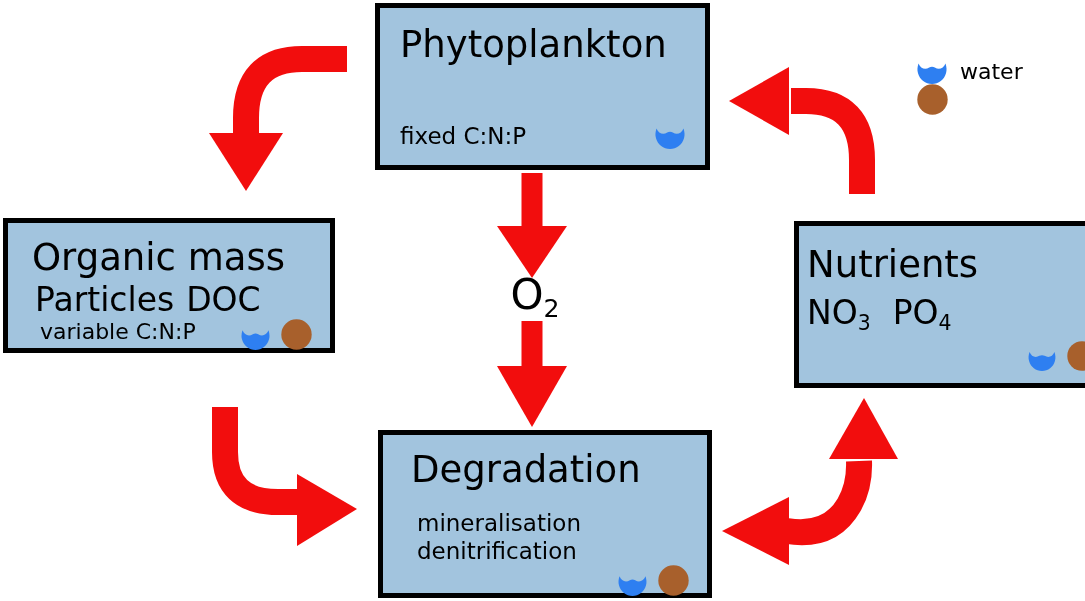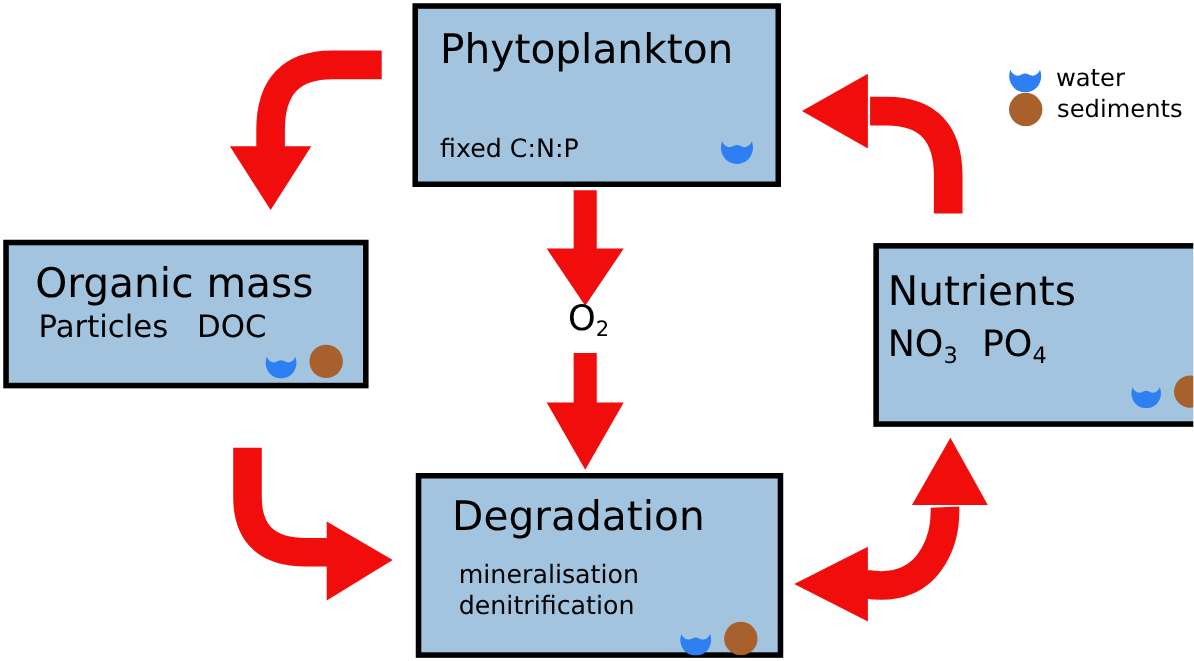--- a/index.html
+++ b/index.html
@@ -33,37 +33,37 @@
   svg.sediment{display:block;}
   .water-fill{fill:var(--water-blue);}
   .sediment-fill{fill:var(--sediment-brown);}
 
   
   #box-phyto{left:375px;top:3px;width:335px;height:167px;padding:16px 20px 16px 20px;}
   #box-phyto .node-title{}
 
   
   #box-organic{left:3px;top:218px;width:332px;height:135px;padding:14px 18px 12px 24px;}
-  #box-organic .line2{font-size:28px;margin-top:2px;display:flex;gap:26px;margin-left:3px;}
+  #box-organic .line2{font-size:33px;margin-top:2px;display:flex;gap:12px;margin-left:3px;}
   #box-organic .note{font-size:22px;margin-left:8px;}
 
   
   #box-nutrients{left:794px;top:221px;width:328px;height:167px;padding:18px 20px 12px 8px;}
   .chem-line{font-size:33px;margin-top:8px;display:flex;gap:22px;}
   .chem .sub{font-size:0.62em;vertical-align:-0.28em;}
 
   
   #box-degradation{left:378px;top:430px;width:334px;height:168px;padding:14px 18px 8px 28px;}
   #box-degradation .note-line{font-size:23px;line-height:1.18;margin-left:6px;}
   #box-degradation .notes{margin-top:20px;}
 
   
   #o2-label{
     position:absolute;left:495px;top:272px;width:80px;height:52px;z-index:2;
-    text-align:center;font-size:32px;line-height:1.1;
+    text-align:center;font-size:42px;line-height:1.1;
   }
   #o2-label .sub{font-size:0.6em;vertical-align:-0.3em;}
 
   
   #legend{position:absolute;left:917px;top:58px;z-index:2;display:flex;flex-direction:column;}
   .legend-row{display:flex;align-items:center;gap:13px;}
   .legend-label{font-size:22px;}
 </style>
 </head>
 <body>
@@ -116,20 +116,21 @@
     </div>
   </div>
 
   <div class="node" id="box-organic">
     <div class="node-title">Organic mass</div>
     <div class="line2">
       <span>Particles</span>
       <span>DOC</span>
     </div>
     <div class="bottom-row">
+      <span class="note">variable C:N:P</span>
       <span class="icons">
         <svg class="water" width="29" height="25" viewBox="0 0 30 26">
           <path class="water-fill" d="M1.5,5.5 C3.5,10.5 8,12.3 12.2,9.6 C13.8,8.6 16.2,8.6 17.8,9.6 C22,12.3 26.5,10.5 28.5,5.5 C29.6,8.8 30,12 29,15.2 C27.2,21.8 21.6,26 15,26 C8.4,26 2.8,21.8 1,15.2 C0,12 0.4,8.8 1.5,5.5 Z"></path>
         </svg>
         <svg class="sediment" width="31" height="31" viewBox="0 0 31 31">
           <ellipse class="sediment-fill" cx="15.5" cy="15.5" rx="15.2" ry="15.2"></ellipse>
         </svg>
       </span>
     </div>
   </div>
@@ -178,17 +179,16 @@
     <div class="legend-row">
       <svg class="water" width="30" height="26" viewBox="0 0 30 26">
         <path class="water-fill" d="M1.5,5.5 C3.5,10.5 8,12.3 12.2,9.6 C13.8,8.6 16.2,8.6 17.8,9.6 C22,12.3 26.5,10.5 28.5,5.5 C29.6,8.8 30,12 29,15.2 C27.2,21.8 21.6,26 15,26 C8.4,26 2.8,21.8 1,15.2 C0,12 0.4,8.8 1.5,5.5 Z"></path>
       </svg>
       <span class="legend-label">water</span>
     </div>
     <div class="legend-row">
       <svg class="sediment" width="31" height="31" viewBox="0 0 31 31">
         <ellipse class="sediment-fill" cx="15.5" cy="15.5" rx="15.2" ry="15.2"></ellipse>
       </svg>
-      <span class="legend-label">sediments</span>
     </div>
   </div>
 
 </div>
 
 </body></html>

